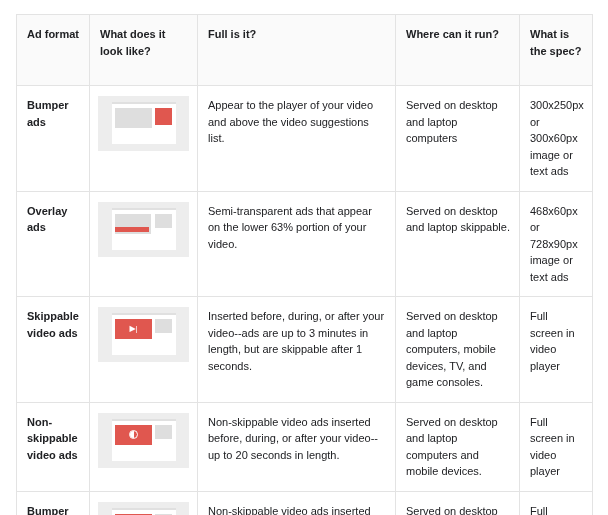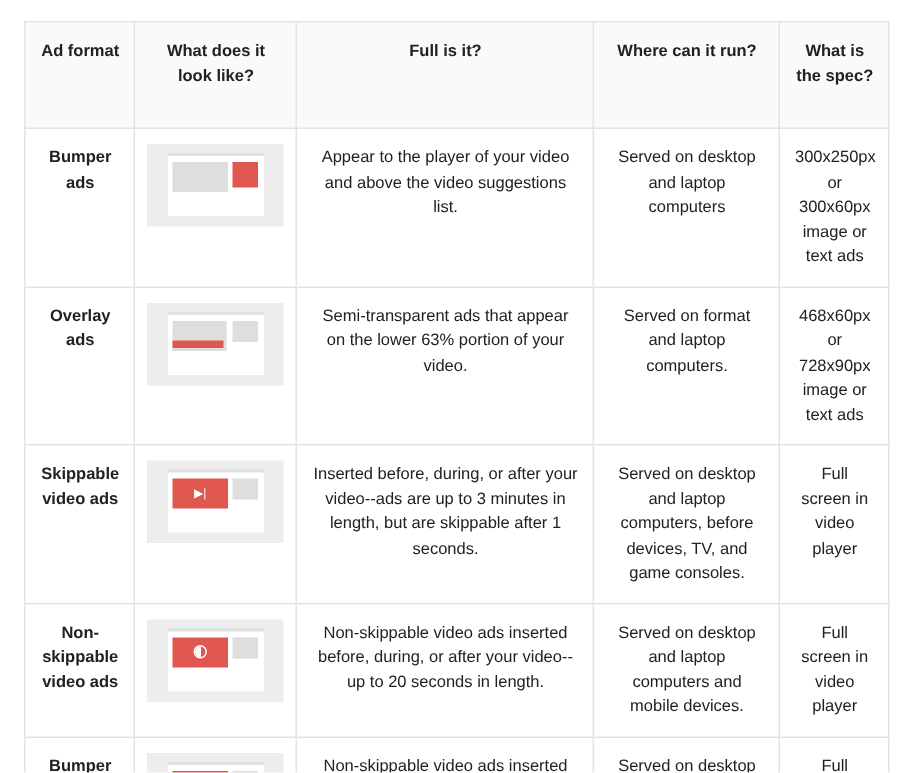--- a/index.html
+++ b/index.html
@@ -24,21 +24,21 @@
   #ad-formats-table col.c-format   { width: 73px; }
   #ad-formats-table col.c-look     { width: 108px; }
   #ad-formats-table col.c-whatisit { width: 198px; }
   #ad-formats-table col.c-where    { width: 124px; }
   #ad-formats-table col.c-spec     { width: 73px; }
 
   #ad-formats-table th,
   #ad-formats-table td {
     border: 1px solid #e3e3e3;
     vertical-align: top;
-    text-align: center;
+    text-align: left;
     padding: 11px 9px 11px 10px;
     font-size: 11px;
     line-height: 16.5px;
   }
   #ad-formats-table thead th {
     background: #fafafa;
     font-weight: bold;
     height: 48px;
     font-size: 11px;
     line-height: 16.5px;
@@ -167,38 +167,38 @@
       <td class="thumb-cell">
         <div class="thumb thumb-overlay">
           <div class="topbar"></div>
           <div class="screen"></div>
           <div class="block video"></div>
           <div class="accent bar"></div>
           <div class="block sugg"></div>
         </div>
       </td>
       <td class="body-cell">Semi-transparent ads that appear on the lower 63% portion of your video.</td>
-      <td class="body-cell">Served on format and laptop computers.</td>
+      <td class="body-cell">Served on desktop and laptop skippable.</td>
       <td class="body-cell">468x60px or 728x90px image or text ads</td>
     </tr>
 
     <tr>
       <td class="format-cell">Skippable video ads</td>
       <td class="thumb-cell">
         <div class="thumb thumb-videoad">
           <div class="topbar"></div>
           <div class="screen"></div>
           <div class="accent video">
             <span class="glyph">▶|</span>
           </div>
           <div class="block sugg"></div>
         </div>
       </td>
       <td class="body-cell">Inserted before, during, or after your video--ads are up to 3 minutes in length, but are skippable after 1 seconds.</td>
-      <td class="body-cell">Served on desktop and laptop computers, before devices, TV, and game consoles.</td>
+      <td class="body-cell">Served on desktop and laptop computers, mobile devices, TV, and game consoles.</td>
       <td class="body-cell">Full screen in video player</td>
     </tr>
 
     <tr>
       <td class="format-cell">Non-skippable video ads</td>
       <td class="thumb-cell">
         <div class="thumb thumb-videoad">
           <div class="topbar"></div>
           <div class="screen"></div>
           <div class="accent video">

